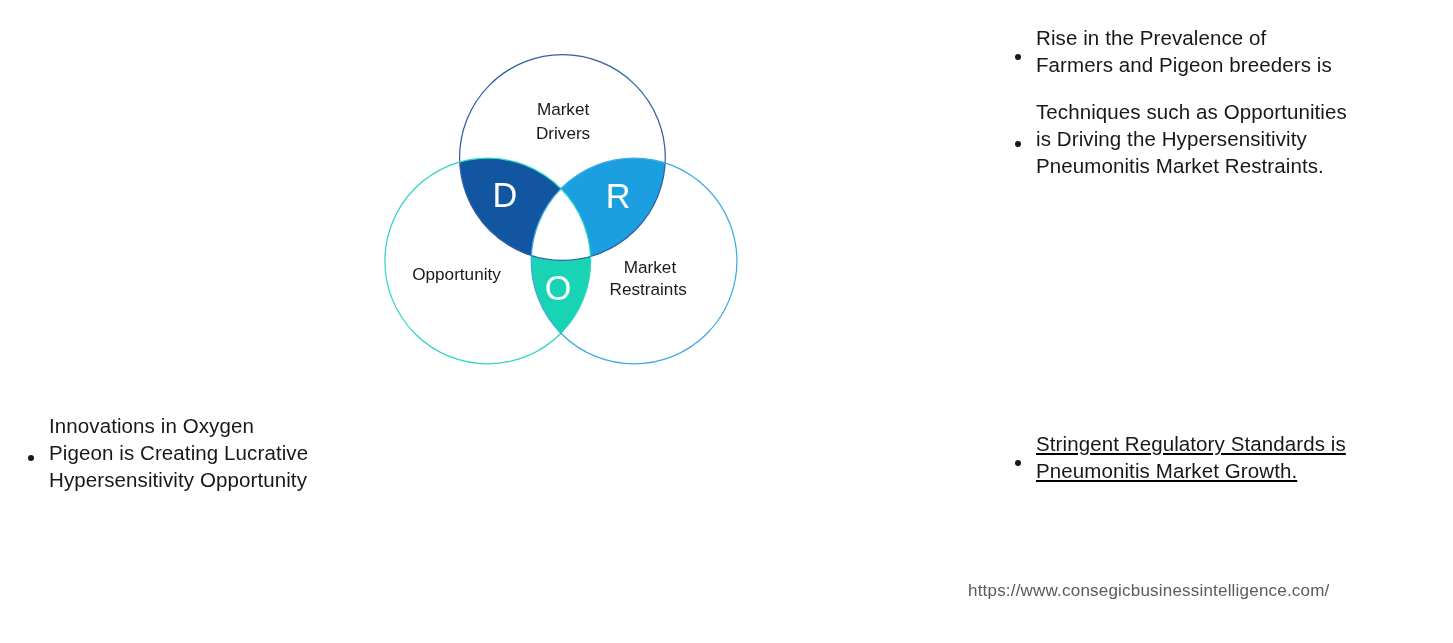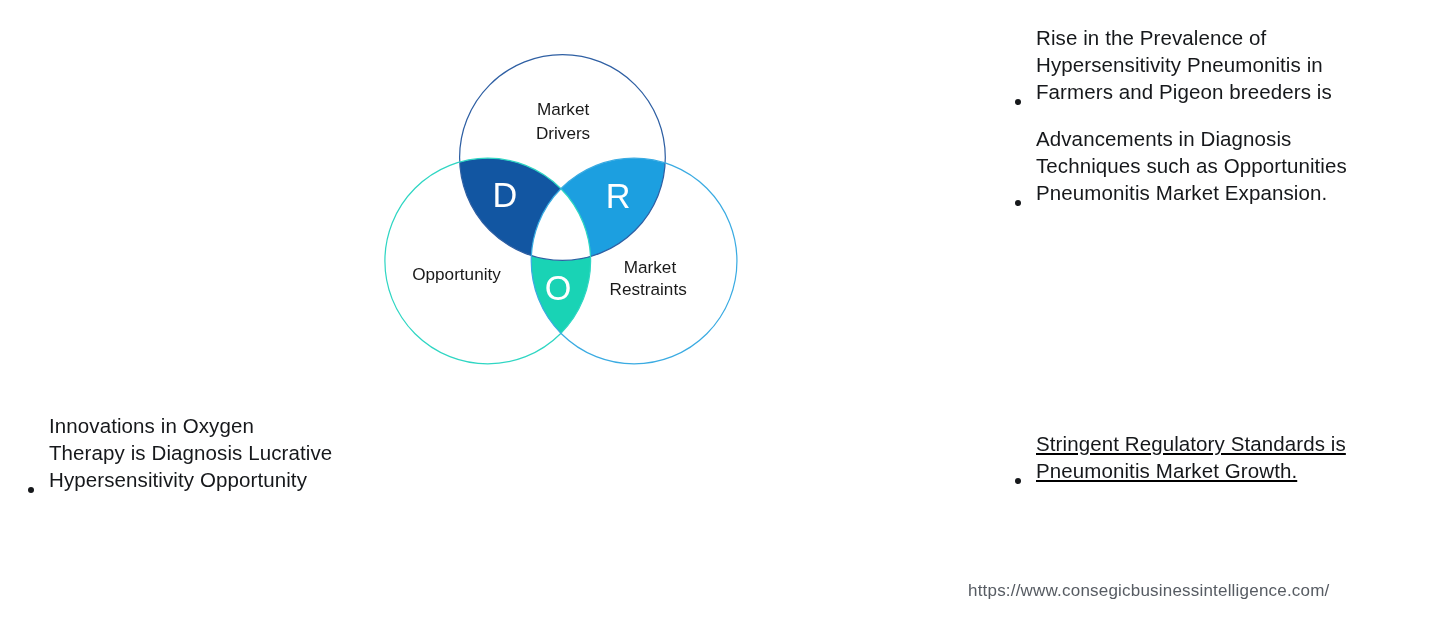--- a/index.html
+++ b/index.html
@@ -10,21 +10,21 @@
     position: relative;
     overflow: hidden;
     font-family: "Liberation Sans", sans-serif;
   }
   .note-block {
     position: absolute;
     display: flex;
     flex-direction: column;
     gap: 20px;
   }
-  .note-item { display: flex; align-items: flex-end; }
+  .note-item { display: flex; align-items: center; }
   .note-dot {
     width: 6px; height: 6px; border-radius: 50%;
     background: #16181b;
     margin-top: 11px;
     flex: none;
   }
   .note-text {
     margin-left: 15px;
     font-size: 20.5px;
     line-height: 27px;
@@ -92,41 +92,40 @@
   <text class="vletter" x="584" y="312">D</text>
   <text class="vletter" x="769" y="315">R</text>
   <text class="vletter" x="671" y="464">O</text>
 </svg>
 
 <div class="note-block" style="left:28px; top:412px; width:360px;">
   <div class="note-item">
     <div class="note-dot"></div>
     <div class="note-text">
       <div>Innovations in Oxygen</div>
-      <div>Therapy is Diagnosis Lucrative</div>
+      <div>Pigeon is Creating Lucrative</div>
       <div>Hypersensitivity Opportunity</div>
     </div>
   </div>
 </div>
 
 <div class="note-block" style="left:1015px; top:24px; width:420px;">
   <div class="note-item">
     <div class="note-dot"></div>
     <div class="note-text">
       <div>Rise in the Prevalence of</div>
-      <div>Hypersensitivity Pneumonitis in</div>
       <div>Farmers and Pigeon breeders is</div>
     </div>
   </div>
   <div class="note-item">
     <div class="note-dot"></div>
     <div class="note-text">
-      <div>Advancements in Diagnosis</div>
       <div>Techniques such as Opportunities</div>
-      <div>Pneumonitis Market Expansion.</div>
+      <div>is Driving the Hypersensitivity</div>
+      <div>Pneumonitis Market Restraints.</div>
     </div>
   </div>
 </div>
 
 <div class="note-block" style="left:1015px; top:430px; width:420px;text-decoration:underline;">
   <div class="note-item">
     <div class="note-dot"></div>
     <div class="note-text">
       <div>Stringent Regulatory Standards is</div>
       <div>Pneumonitis Market Growth.</div>

